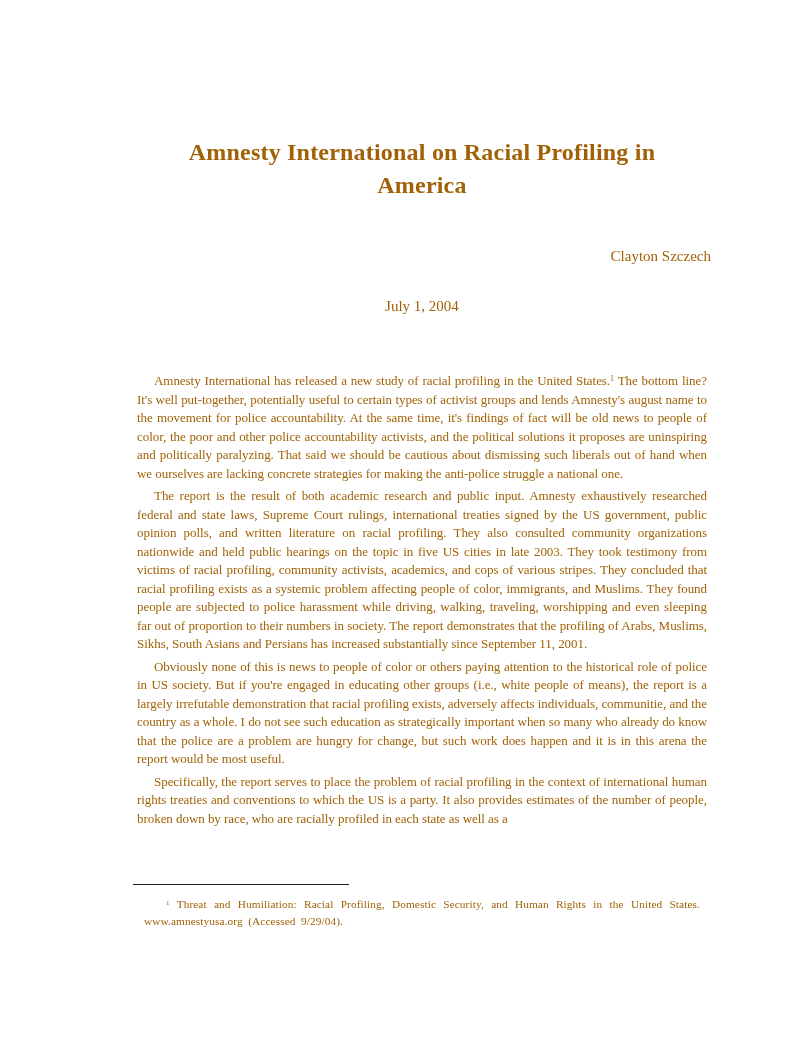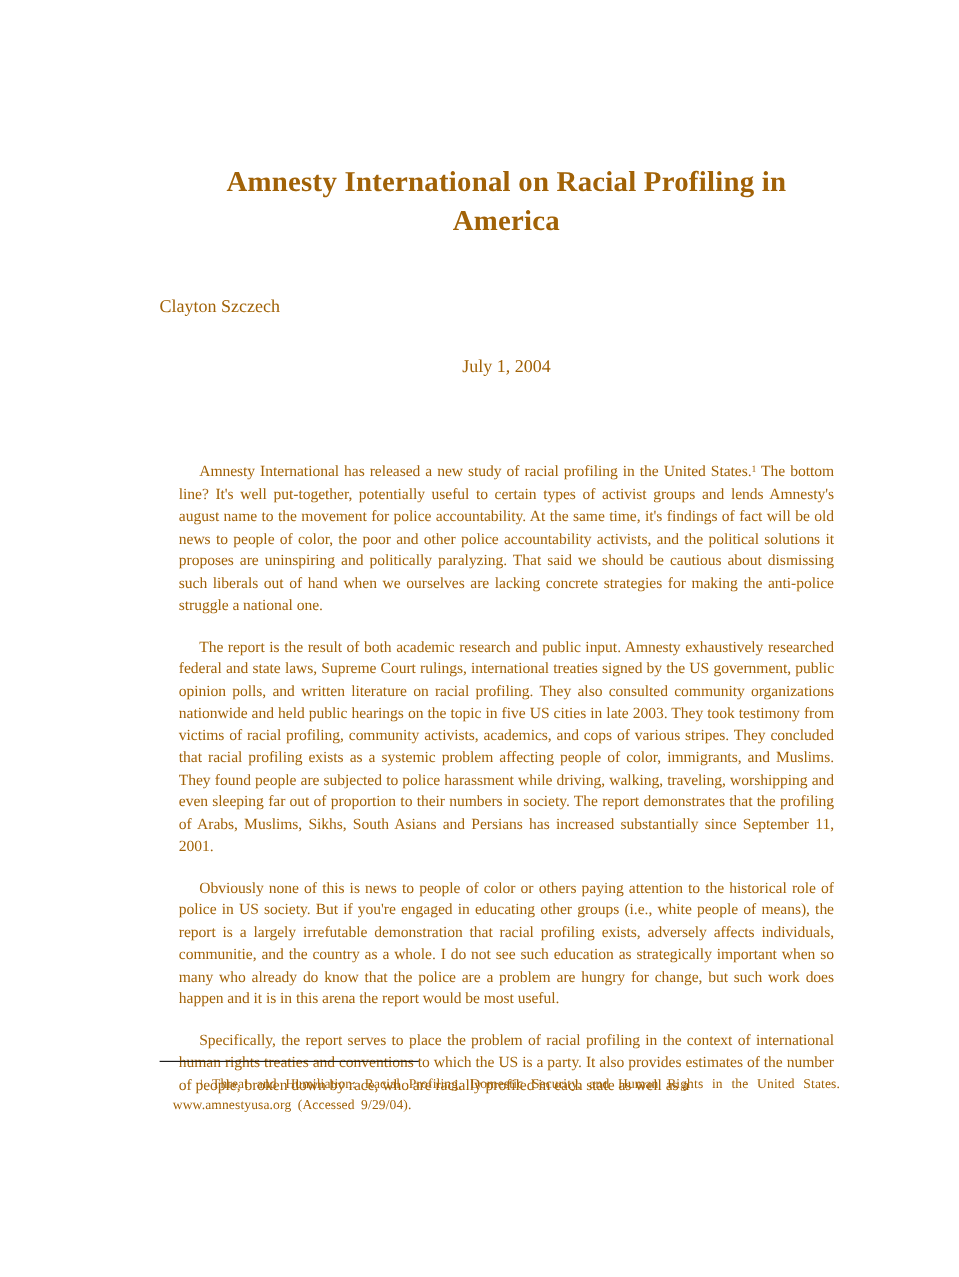--- a/index.html
+++ b/index.html
@@ -29,21 +29,21 @@
   }
   .doc-title .title-inner {
     display: inline-block;
     max-width: 560px;
   }
   .doc-author {
     position: absolute;
     top: 248px;
     left: 133px;
     width: 578px;
-    text-align: left;
+    text-align: right;
     font-size: 15px;
   }
   .doc-date {
     position: absolute;
     top: 298px;
     left: 133px;
     width: 578px;
     text-align: center;
     font-size: 15px;
   }
@@ -52,21 +52,21 @@
     top: 368px;
     left: 133px;
     width: 578px;
     font-size: 13px;
     line-height: 18.5px;
     text-align: justify;
     letter-spacing: -0.05px;
     hyphens: none;
   }
   .doc-body p {
-    margin: 16px;
+    margin: 4px;
     text-indent: 17px;
   }
   sup.fnmark {
     font-size: 0.62em;
     vertical-align: baseline;
     position: relative;
     top: -0.45em;
     line-height: 0;
   }
   .footnote-block {

